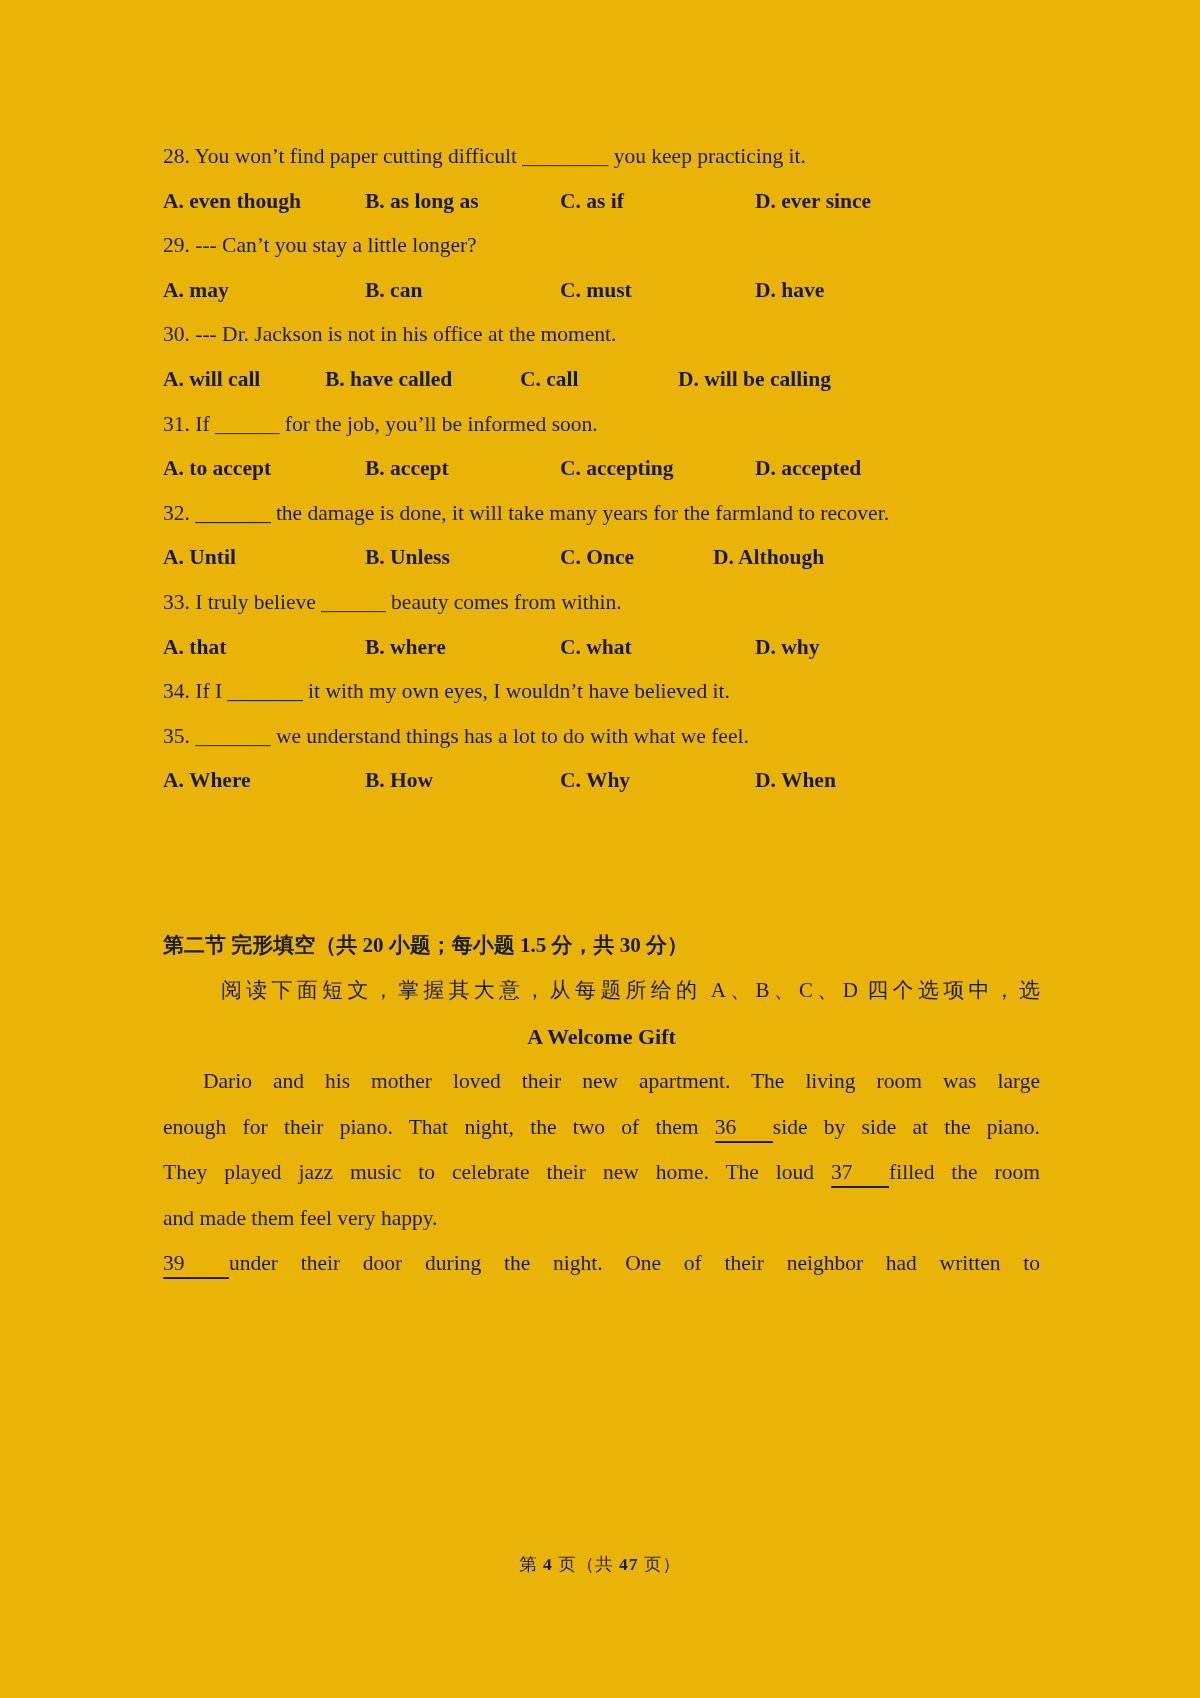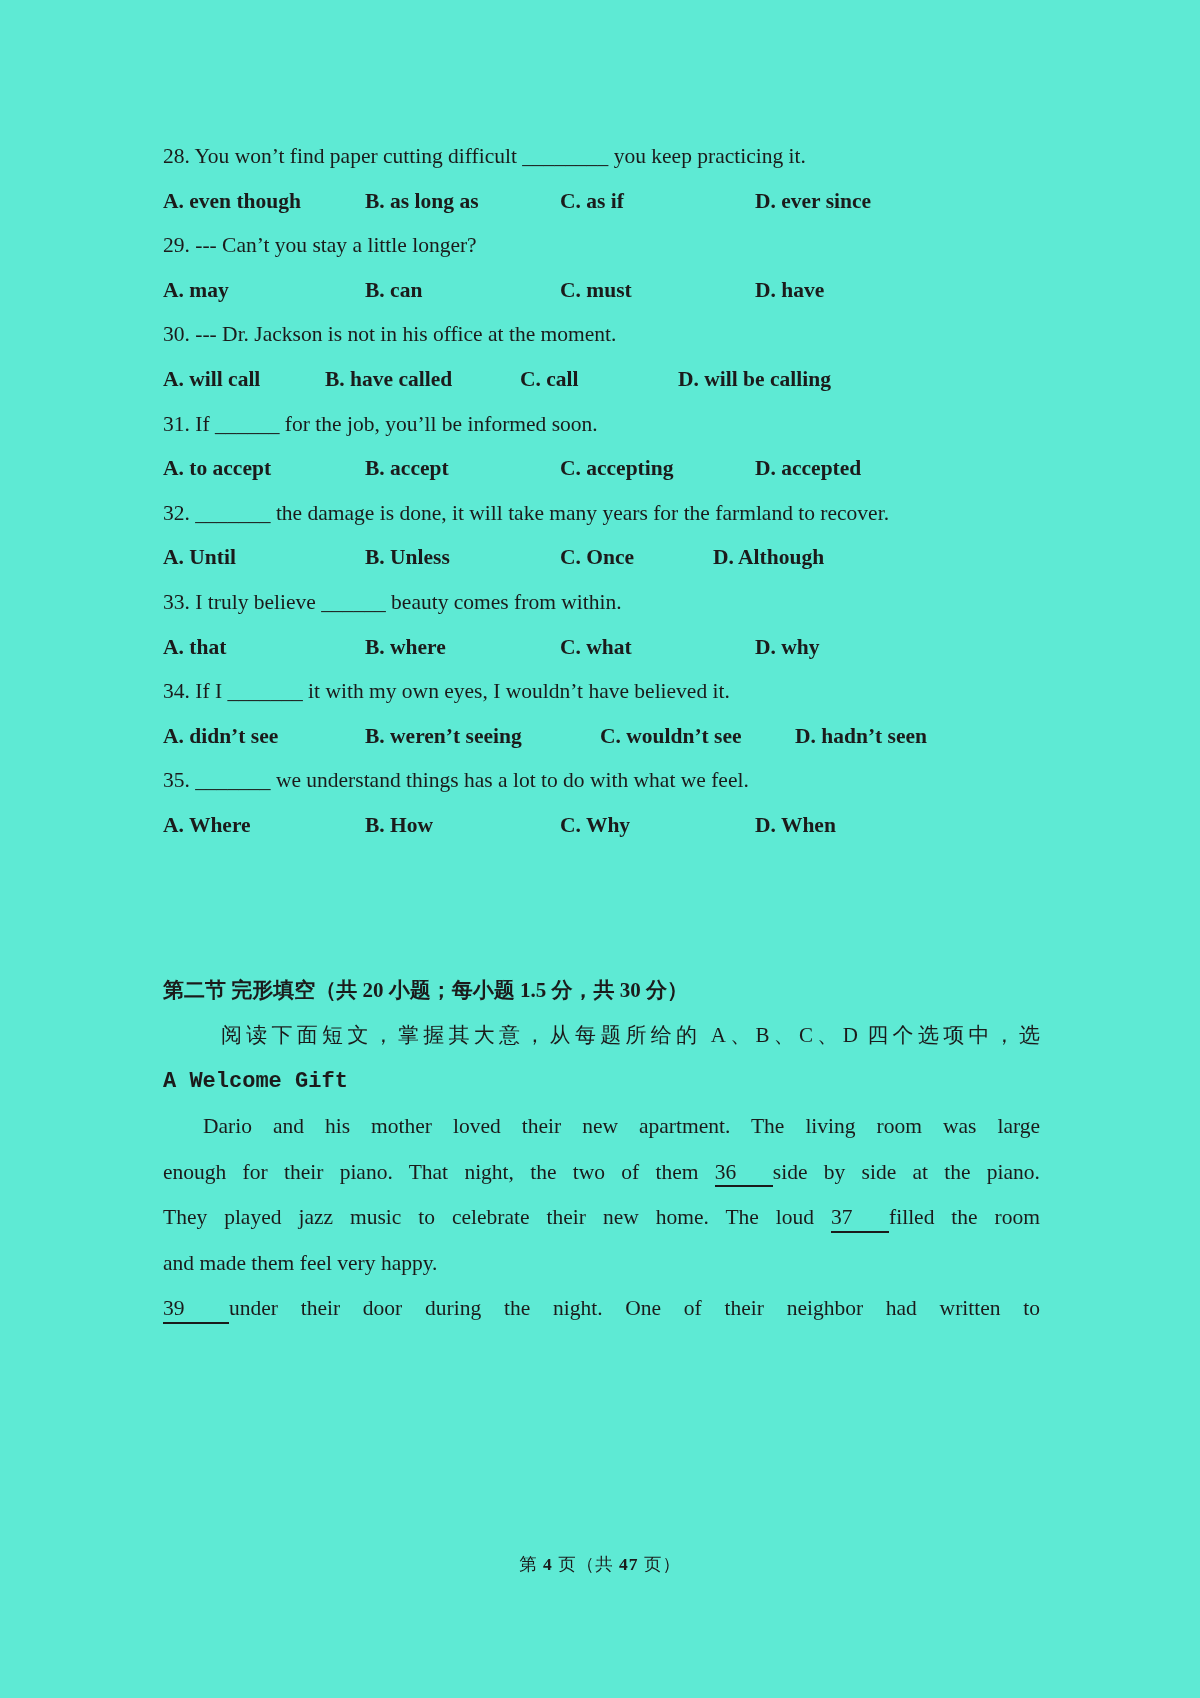--- a/index.html
+++ b/index.html
@@ -1,19 +1,19 @@
 <!DOCTYPE html>
 <html><head>
 <meta charset="utf-8">
 <style>
   html,body{margin:0;padding:0;background:#ffffff;}
   .page{
     position:relative;
     width:1200px;height:1698px;
-    background:#5eead4;
+    background:#eab308;
     font-family:"Liberation Serif","DejaVu Serif",serif;
     color:#1b1b1b;
     overflow:hidden;
   }
   .content{
     position:absolute;
     left:163px;top:134px;
     width:877px;
   }
   
@@ -26,21 +26,21 @@
   .opts{position:relative;}
   .opts .o{position:absolute;top:0;height:44.6px;line-height:44.6px;font-weight:bold;}
   
   .pline{
     height:45.5px;line-height:45.5px;
     font-size:21.5px;
   }
   .zh{font-size:21px;}
   .sec-header{margin-top:120px;white-space:nowrap;font-weight:bold;}
   .just{text-align:justify;text-align-last:justify;text-justify:inter-word;}
-  .title-line{text-align:left;font-weight:bold;font-size:22px;font-family:Liberation Mono, monospace;}
+  .title-line{text-align:center;font-weight:bold;font-size:22px;}
   .blank{
     display:inline-block;
     border-bottom:2px solid #1b1b1b;
     text-align:center;
     line-height:1.15;
     padding-bottom:1px;
   }
   .footer{
     position:absolute;
     left:0;top:1552px;width:1200px;
@@ -98,26 +98,20 @@
 
     <div class="line">33. I truly believe ______ beauty comes from within.</div>
     <div class="line opts">
       <span class="o" style="left:0">A. that</span>
       <span class="o" style="left:202px">B. where</span>
       <span class="o" style="left:397px">C. what</span>
       <span class="o" style="left:592px">D. why</span>
     </div>
 
     <div class="line">34. If I _______ it with my own eyes, I wouldn’t have believed it.</div>
-    <div class="line opts">
-      <span class="o" style="left:0">A. didn’t see</span>
-      <span class="o" style="left:202px">B. weren’t seeing</span>
-      <span class="o" style="left:437px">C. wouldn’t see</span>
-      <span class="o" style="left:632px">D. hadn’t seen</span>
-    </div>
 
     <div class="line">35. _______ we understand things has a lot to do with what we feel.</div>
     <div class="line opts">
       <span class="o" style="left:0">A. Where</span>
       <span class="o" style="left:202px">B. How</span>
       <span class="o" style="left:397px">C. Why</span>
       <span class="o" style="left:592px">D. When</span>
     </div>
 
     <div class="pline zh sec-header">第二节  完形填空（共 20 小题；每小题 1.5 分，共 30 分）</div>

